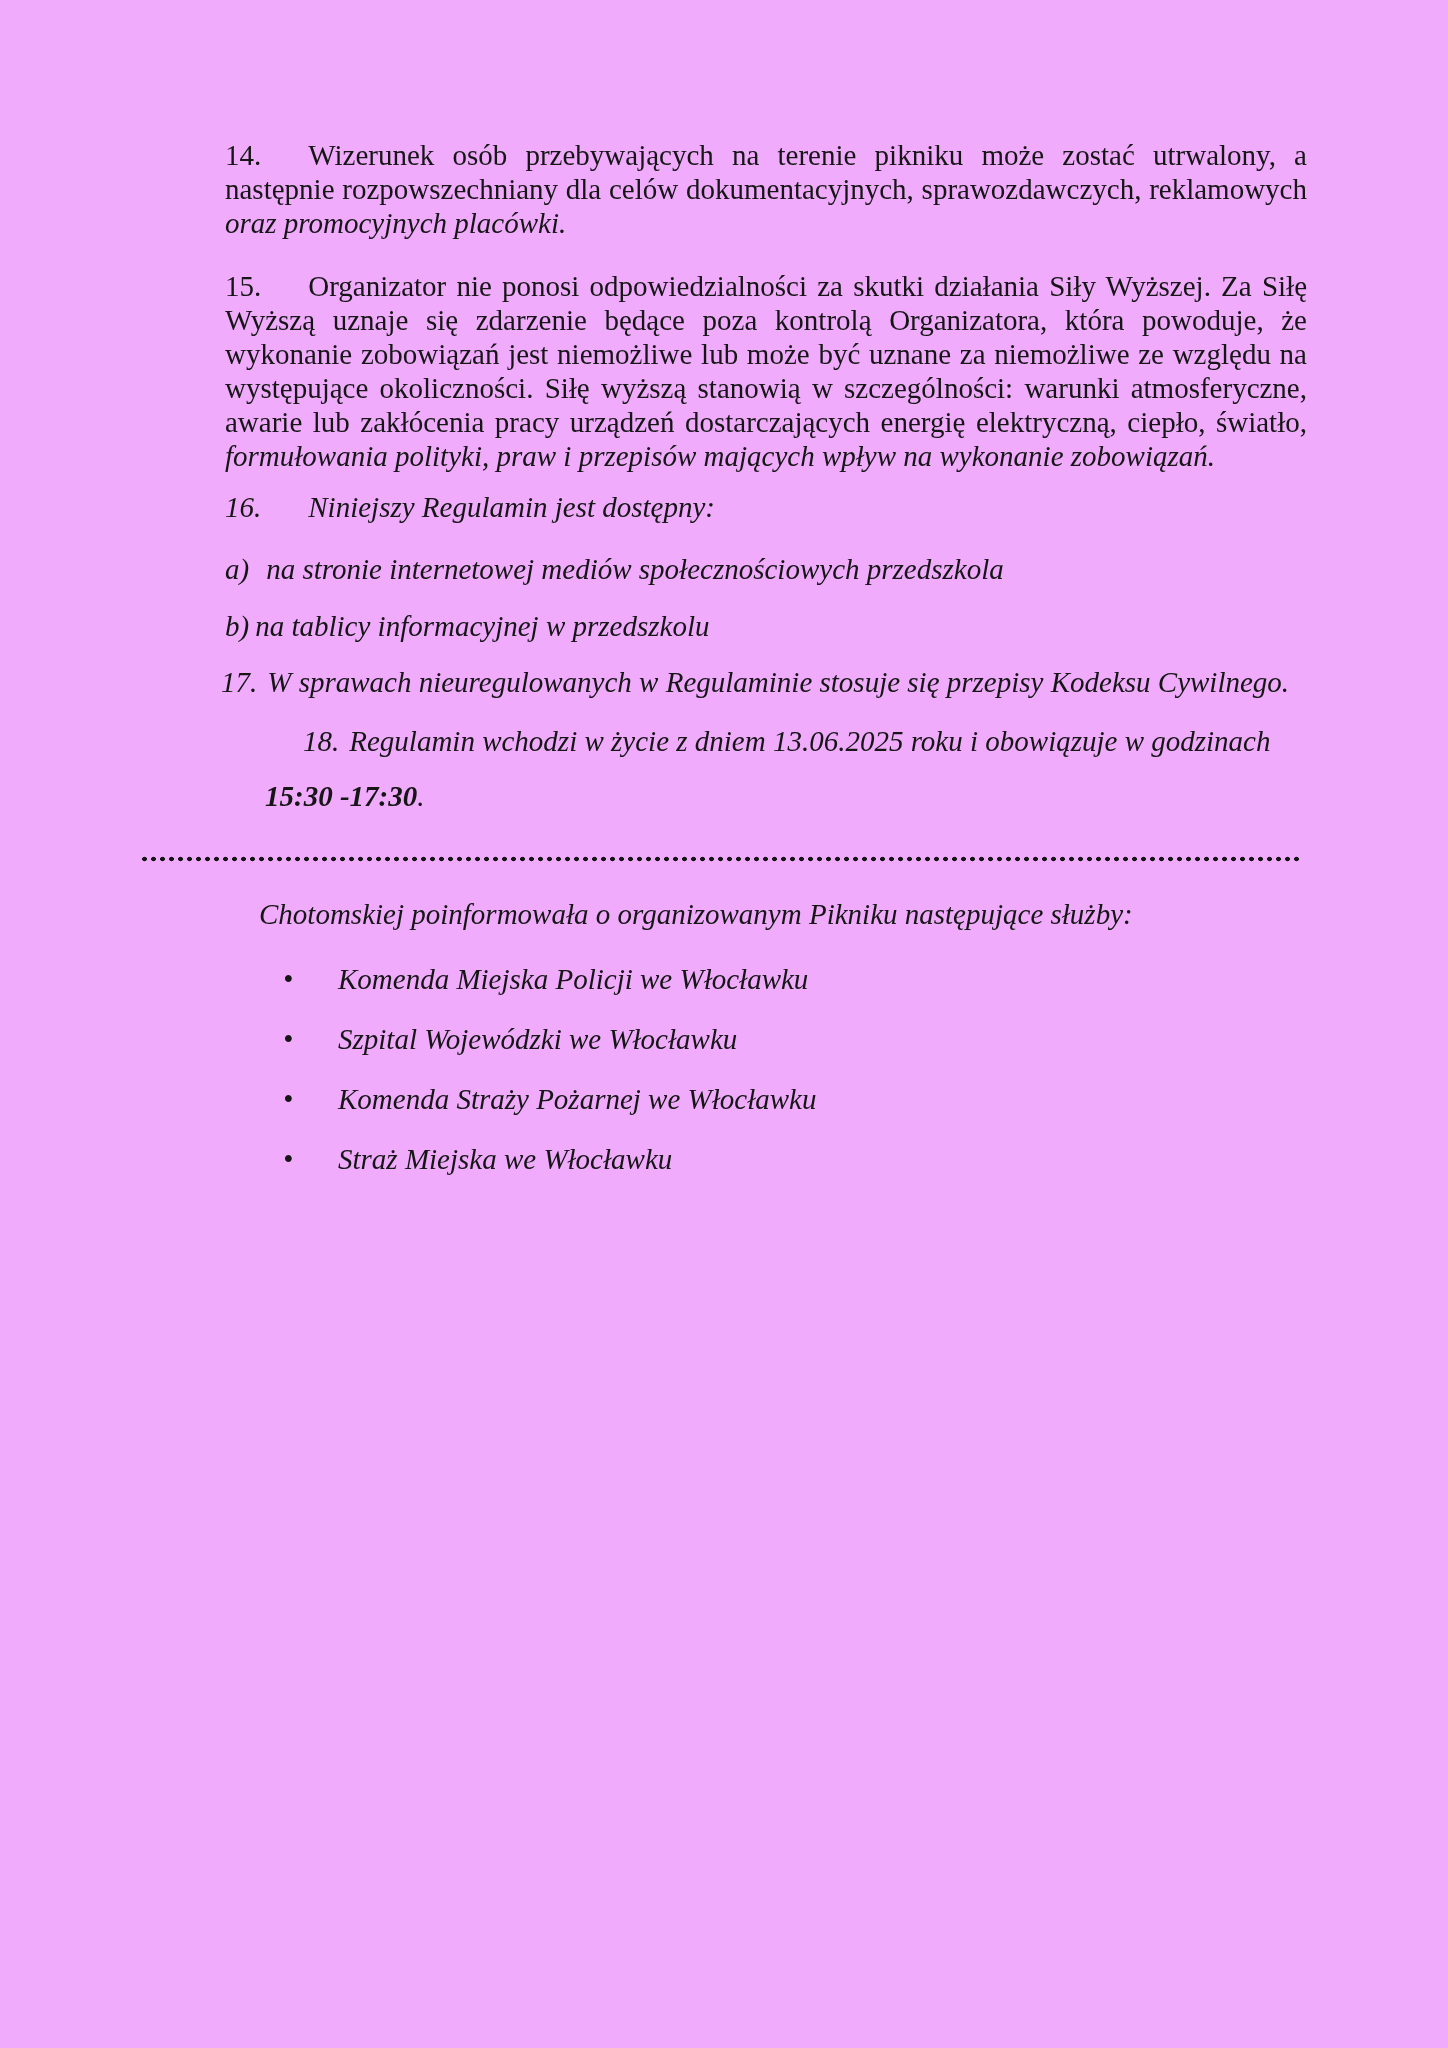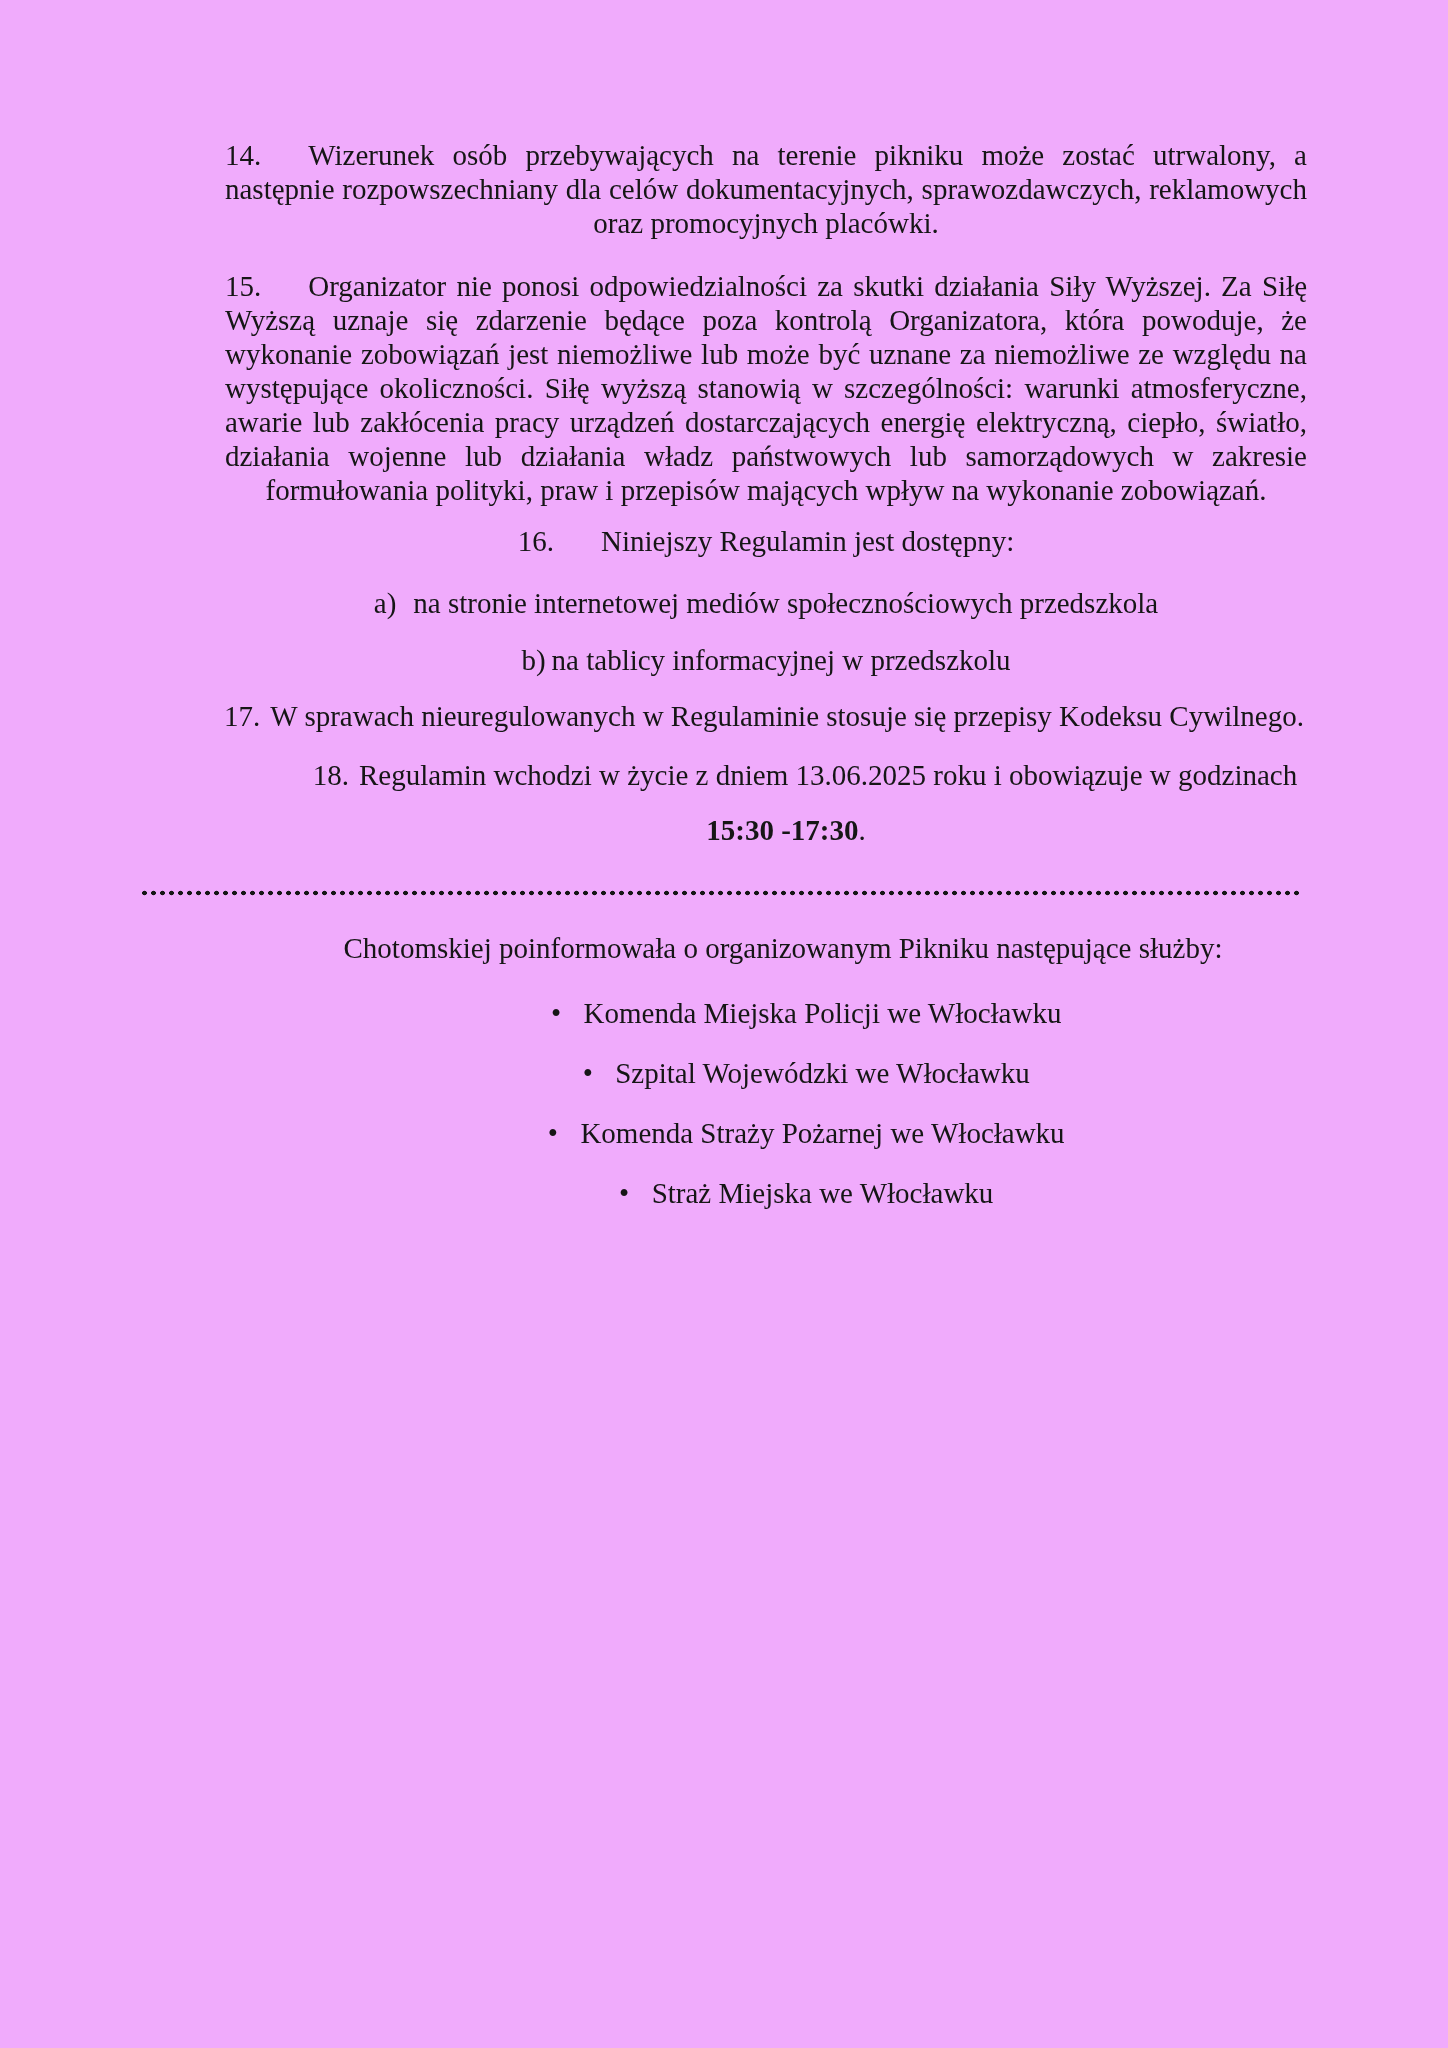--- a/index.html
+++ b/index.html
@@ -20,21 +20,21 @@
     left:225px; top:138px;
     width:1082px;
     font-size:29px;
     line-height:34px;
   }
   .jline {
     text-align:justify;
     text-align-last:justify;
     text-justify:inter-word;
   }
-  .lline { text-align:center; }
+  .lline { text-align:left;font-style:italic; }
   .tab     { display:inline-block; width:47px; }
   .tab-md  { display:inline-block; width:17px; }
   .tab-sm  { display:inline-block; width:10px; }
   .tab-xs  { display:inline-block; width:6px; }
   .mb-p14   { margin-bottom:29px; }
   .mb-p15   { margin-bottom:17px; }
   .mb-p16   { margin-bottom:28px; }
   .mb-a     { margin-bottom:23px; }
   .mb-b     { margin-bottom:22px; }
   .mb-17    { margin-bottom:25px; }
@@ -70,21 +70,20 @@
       <div class="jline">następnie rozpowszechniany dla celów dokumentacyjnych, sprawozdawczych, reklamowych</div>
       <div class="lline">oraz promocyjnych placówki.</div>
     </div>
 
     <div class="para mb-p15">
       <div class="jline"><span>15.</span><span class="tab"></span><span>Organizator nie ponosi odpowiedzialności za skutki działania Siły Wyższej. Za Siłę</span></div>
       <div class="jline">Wyższą uznaje się zdarzenie będące poza kontrolą Organizatora, która powoduje, że</div>
       <div class="jline">wykonanie zobowiązań jest niemożliwe lub może być uznane za niemożliwe ze względu na</div>
       <div class="jline">występujące okoliczności. Siłę wyższą stanowią w szczególności: warunki atmosferyczne,</div>
       <div class="jline">awarie lub zakłócenia pracy urządzeń dostarczających energię elektryczną, ciepło, światło,</div>
-      <div class="jline">działania wojenne lub działania władz państwowych lub samorządowych w zakresie</div>
       <div class="lline">formułowania polityki, praw i przepisów mających wpływ na wykonanie zobowiązań.</div>
     </div>
 
     <div class="lline mb-p16"><span>16.</span><span class="tab"></span><span>Niniejszy Regulamin jest dostępny:</span></div>
 
     <div class="lline mb-a"><span>a)</span><span class="tab-md"></span><span>na stronie internetowej mediów społecznościowych przedszkola</span></div>
 
     <div class="lline mb-b"><span>b)</span><span class="tab-xs"></span><span>na tablicy informacyjnej w przedszkolu</span></div>
 
     <div class="lline mb-17 row-17"><span>17.</span><span class="tab-sm"></span><span>W sprawach nieuregulowanych w Regulaminie stosuje się przepisy Kodeksu Cywilnego.</span></div>

